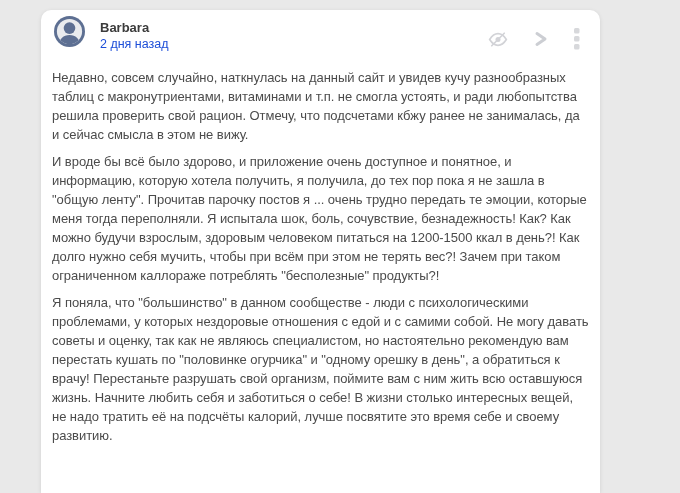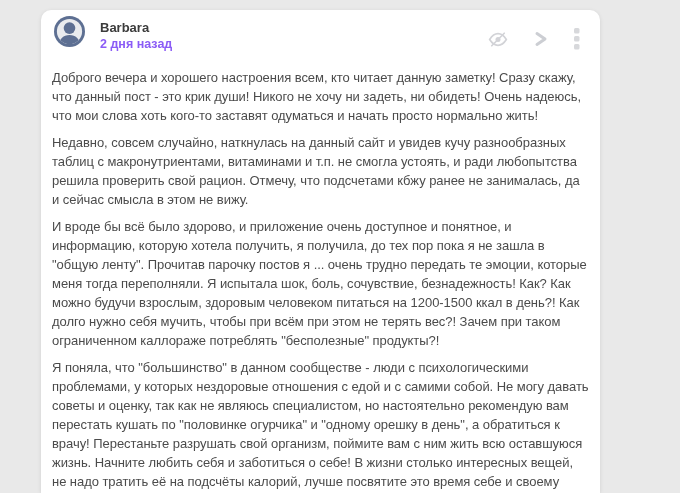--- a/index.html
+++ b/index.html
@@ -29,21 +29,21 @@
     flex: 0 0 31px;
     cursor: pointer;
   }
   .avatar svg { display: block; }
   .meta { margin-left: 15px; padding-top: 4px; }
   .author {
     font-size: 13px; font-weight: bold; color: #3c3c3c;
     line-height: 15px; cursor: pointer;
   }
   .time {
-    font-size: 12.5px; color: #8b5cf6; line-height: 16px; margin-top: 1px; font-weight: bold;
+    font-size: 12.5px; color: #1d4ed8; line-height: 16px; margin-top: 1px;
   }
   .actions {
     margin-left: auto;
     display: flex;
     align-items: center;
     gap: 26px;
     padding-top: 12px;
     margin-right: 6px;
   }
   .icon-btn { cursor: pointer; display: inline-flex; align-items: center; }
@@ -102,21 +102,20 @@
         <svg width="6" height="22" viewBox="0 0 6 22" fill="#d7d8db">
           <rect x="0" y="0" width="5.5" height="5.5" rx="1.5"></rect>
           <rect x="0" y="8" width="5.5" height="5.5" rx="1.5"></rect>
           <rect x="0" y="16" width="5.5" height="5.5" rx="1.5"></rect>
         </svg>
       </span>
     </div>
   </div>
 
   <div class="post-body">
-    <p>Доброго вечера и хорошего настроения всем, кто читает данную заметку! Сразу скажу, что данный пост - это крик души! Никого не хочу ни задеть, ни обидеть! Очень надеюсь, что мои слова хоть кого-то заставят одуматься и начать просто нормально жить!</p>
     <p>Недавно, совсем случайно, наткнулась на данный сайт и увидев кучу разнообразных таблиц с макронутриентами, витаминами и т.п. не смогла устоять, и ради любопытства решила проверить свой рацион. Отмечу, что подсчетами кбжу ранее не занималась, да и сейчас смысла в этом не вижу.</p>
     <p>И вроде бы всё было здорово, и приложение очень доступное и понятное, и информацию, которую хотела получить, я получила, до тех пор пока я не зашла в "общую ленту". Прочитав парочку постов я ... очень трудно передать те эмоции, которые меня тогда переполняли. Я испытала шок, боль, сочувствие, безнадежность! Как? Как можно будучи взрослым, здоровым человеком питаться на 1200-1500 ккал в день?! Как долго нужно себя мучить, чтобы при всём при этом не терять вес?! Зачем при таком ограниченном каллораже потреблять "бесполезные" продукты?!</p>
     <p>Я поняла, что "большинство" в данном сообществе - люди с психологическими проблемами, у которых нездоровые отношения с едой и с самими собой. Не могу давать советы и оценку, так как не являюсь специалистом, но настоятельно рекомендую вам перестать кушать по "половинке огурчика" и "одному орешку в день", а обратиться к врачу! Перестаньте разрушать свой организм, поймите вам с ним жить всю оставшуюся жизнь. Начните любить себя и заботиться о себе! В жизни столько интересных вещей, не надо тратить её на подсчёты калорий, лучше посвятите это время себе и своему развитию.</p>
   </div>
 
   <div class="post-footer">
     
   </div>
 
 </div>

